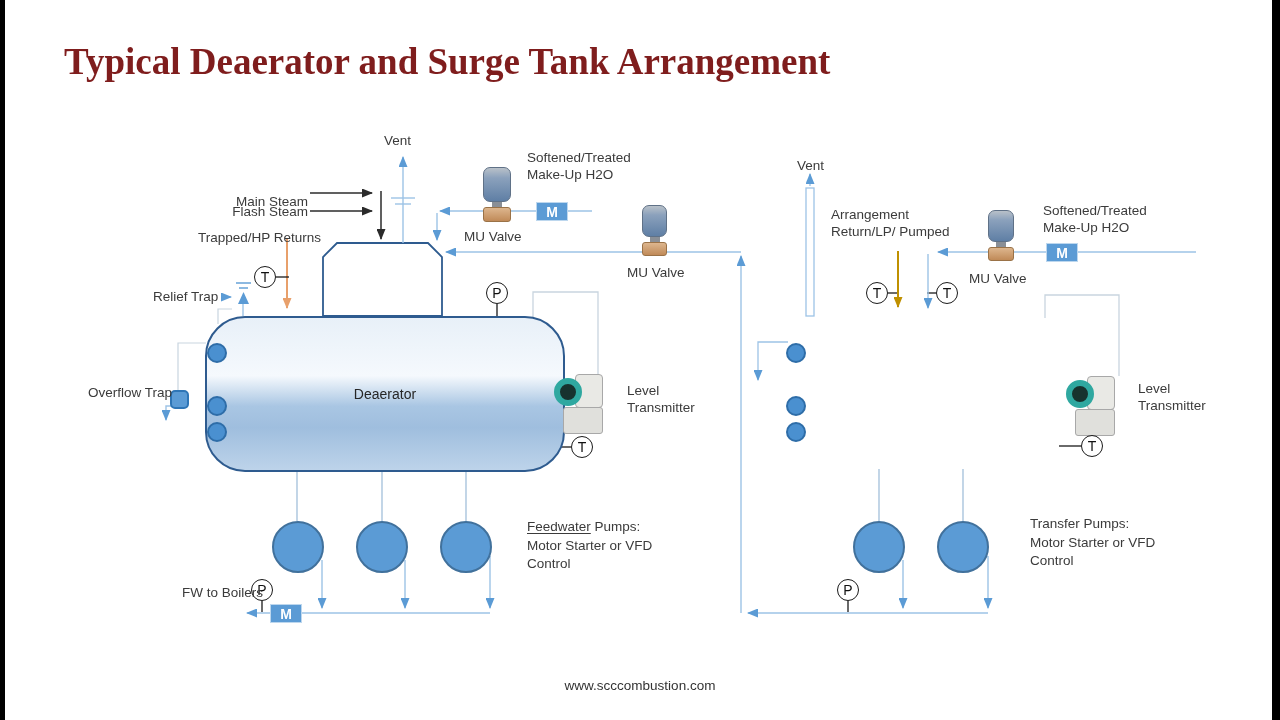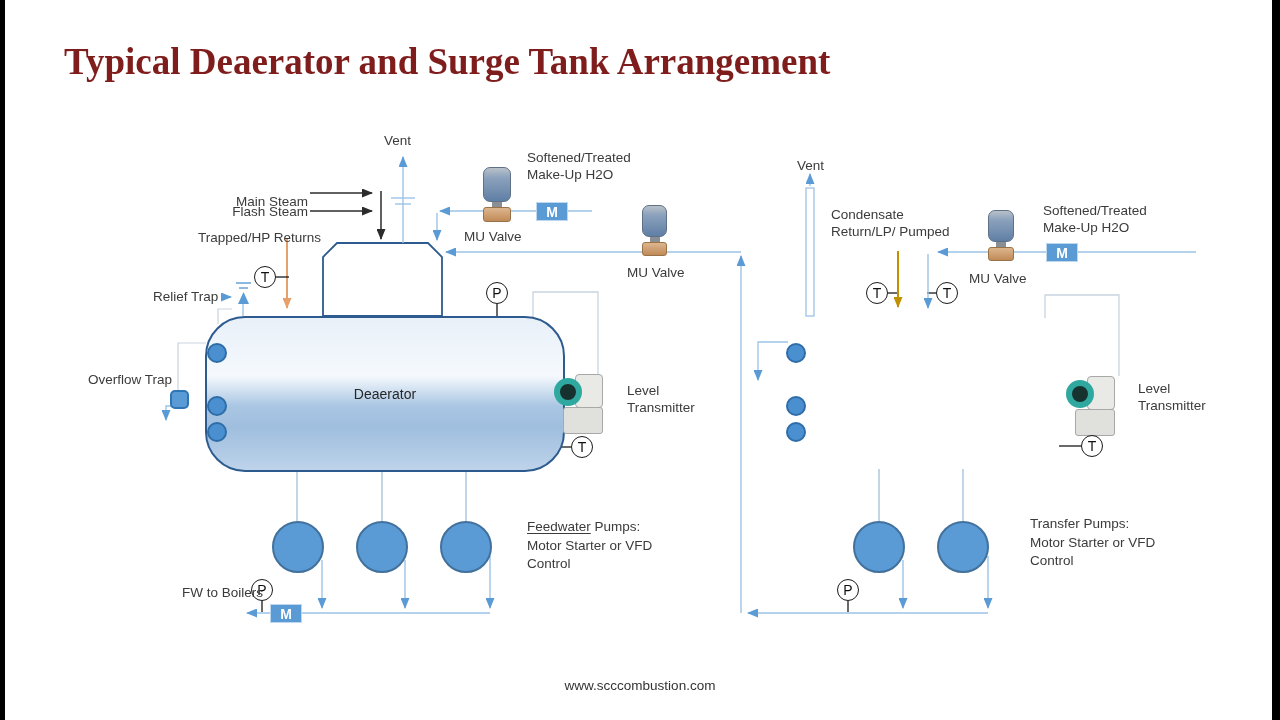--- a/index.html
+++ b/index.html
@@ -222,35 +222,35 @@
   <div class="lbl ra" style="left:226px;top:185px;margin-top:8px;">Main Steam</div>
   <div class="lbl ra" style="left:226px;top:203px;">Flash Steam</div>
   <div class="lbl" style="left:198px;top:229px;">Trapped/HP Returns</div>
   <div class="lbl" style="left:527px;top:149px;">
     <div>Softened/Treated</div>
     <div>Make-Up H2O</div>
   </div>
   <div class="lbl" style="left:464px;top:228px;">MU Valve</div>
   <div class="lbl" style="left:627px;top:264px;">MU Valve</div>
   <div class="lbl" style="left:153px;top:288px;">Relief Trap</div>
-  <div class="lbl" style="left:88px;top:371px;">Overflow Trap</div>
+  <div class="lbl" style="left:88px;top:384px;">Overflow Trap</div>
   <div class="lbl" style="left:627px;top:382px;">
     <div>Level</div>
     <div>Transmitter</div>
   </div>
   <div class="lbl b3" style="left:527px;top:518px;">
     <div><span class="sp">Feedwater</span><span> Pumps:</span></div>
     <div>Motor Starter or VFD</div>
     <div>Control</div>
   </div>
   <div class="lbl" style="left:154px;top:584px;margin-left:28px;">FW to Boilers</div>
 
   <div class="lbl" style="left:797px;top:157px;">Vent</div>
   <div class="lbl" style="left:831px;top:206px;">
-    <div>Condensate</div>
+    <div>Arrangement</div>
     <div>Return/LP/ Pumped</div>
   </div>
   <div class="lbl" style="left:1043px;top:202px;">
     <div>Softened/Treated</div>
     <div>Make-Up H2O</div>
   </div>
   <div class="lbl" style="left:969px;top:270px;">MU Valve</div>
   <div class="lbl" style="left:1138px;top:380px;">
     <div>Level</div>
     <div>Transmitter</div>

